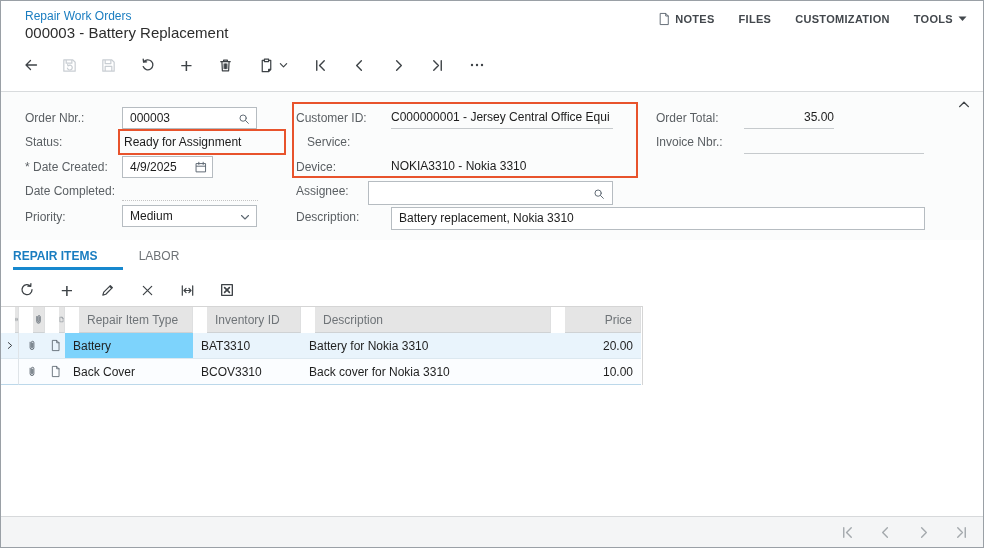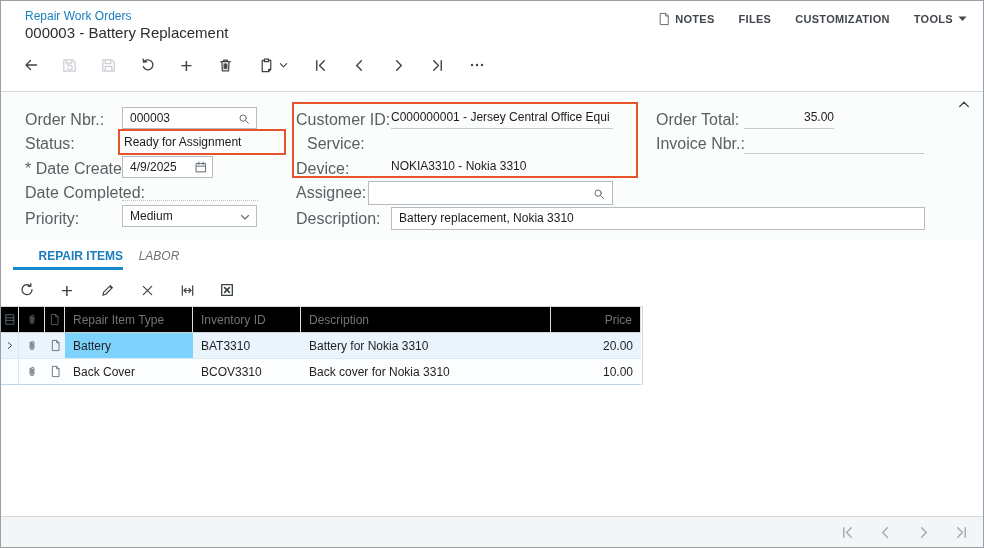--- a/index.html
+++ b/index.html
@@ -22,44 +22,44 @@
 
   
   .toolbar{left:10px;top:47px;display:flex;align-items:center;height:34px;}
   .tbtn{width:39px;height:30px;display:flex;align-items:center;justify-content:center;cursor:pointer;}
   .tbtn.wide{width:56px;gap:4px;}
   .glyph{font-size:16px;color:#3e4347;line-height:1;}
   .glyph.plus{font-size:21px;font-weight:300;}
 
   
   .form-panel{top:90px;left:0;right:0;height:148px;background:#fbfcfc;border-top:1px solid #d8dbdd;}
-  .flabel{font-size:16px;color:#5a5f63;white-space:nowrap;}
+  .flabel{font-size:12px;color:#5a5f63;white-space:nowrap;}
   .fval{font-size:12px;color:#1c1c1c;white-space:nowrap;}
   .ubox{border-bottom:1px solid #c6cacd;overflow:hidden;height:21px;line-height:21px;}
   .inbox{box-sizing:border-box;border:1px solid #b6bcc1;background:#fff;height:22px;line-height:20px;}
   .inbox .txt{padding-left:7px;font-size:12px;color:#1c1c1c;white-space:nowrap;overflow:hidden;}
   .orange-box{border:2px solid #e8532c;box-sizing:border-box;pointer-events:none;z-index:5;}
 
   
-  .tab-active{left:12px;top:244px;width:110px;text-align:right;font-size:12px;font-weight:600;
+  .tab-active{left:12px;top:244px;width:110px;text-align:left;font-size:12px;font-weight:600;
     color:#1a7dc0;line-height:22px;border-bottom:3px solid #1788ce;cursor:pointer;}
   .tab-idle{left:130px;top:244px;width:56px;text-align:center;font-size:12px;color:#6e7276;
-    line-height:22px;cursor:pointer;font-style:italic;}
+    line-height:22px;cursor:pointer;}
 
   
   .gridbar{left:6px;top:275px;display:flex;align-items:center;height:28px;}
   .gbtn{width:40px;height:28px;display:flex;align-items:center;justify-content:center;cursor:pointer;}
 
   
   .grid{top:305px;left:0;width:641px;display:grid;
     grid-template-columns:18px 26px 20px 128px 108px 250px 90px;
     border-top:1px solid #d5d5d5;border-right:1px solid #d5d5d5;font-size:12px;}
-  .hc{height:26px;box-sizing:border-box;background:#000000;color:#6f7478;
+  .hc{height:26px;box-sizing:border-box;background:#e5e5e5;color:#6f7478;
     border-bottom:1px solid #cfd2d4;border-right:1px solid #dedfe0;
-    display:flex;align-items:center;padding:0 8px;white-space:nowrap;overflow:hidden;}
+    display:flex;align-items:center;padding:0 8px;white-space:nowrap;overflow:hidden;margin-left:14px;}
   .hc.ic{justify-content:center;padding:0;}
   .hc.num{justify-content:flex-end;}
   .bc{height:26px;box-sizing:border-box;display:flex;align-items:center;
     padding:0 8px;white-space:nowrap;overflow:hidden;color:#1f1f1f;}
   .bc.ic{justify-content:center;padding:0;}
   .bc.num{justify-content:flex-end;}
   .r1{background:#e9f4fc;border-bottom:1px solid #dce8f0;}
   .r2{background:#fbfdff;border-bottom:1px solid #bcd8ea;}
   .sel{border-right:1px solid #dfe4e8;}
   .cell-active{background:#7dd3fc;}

